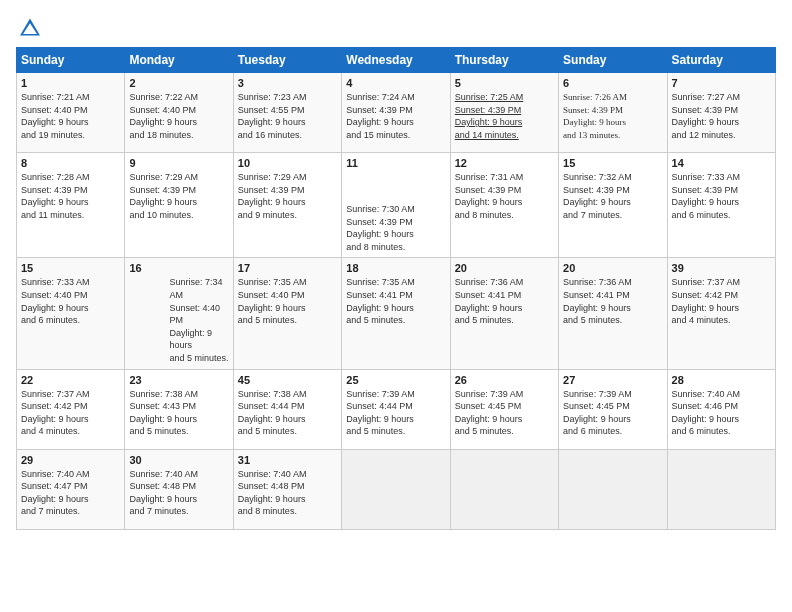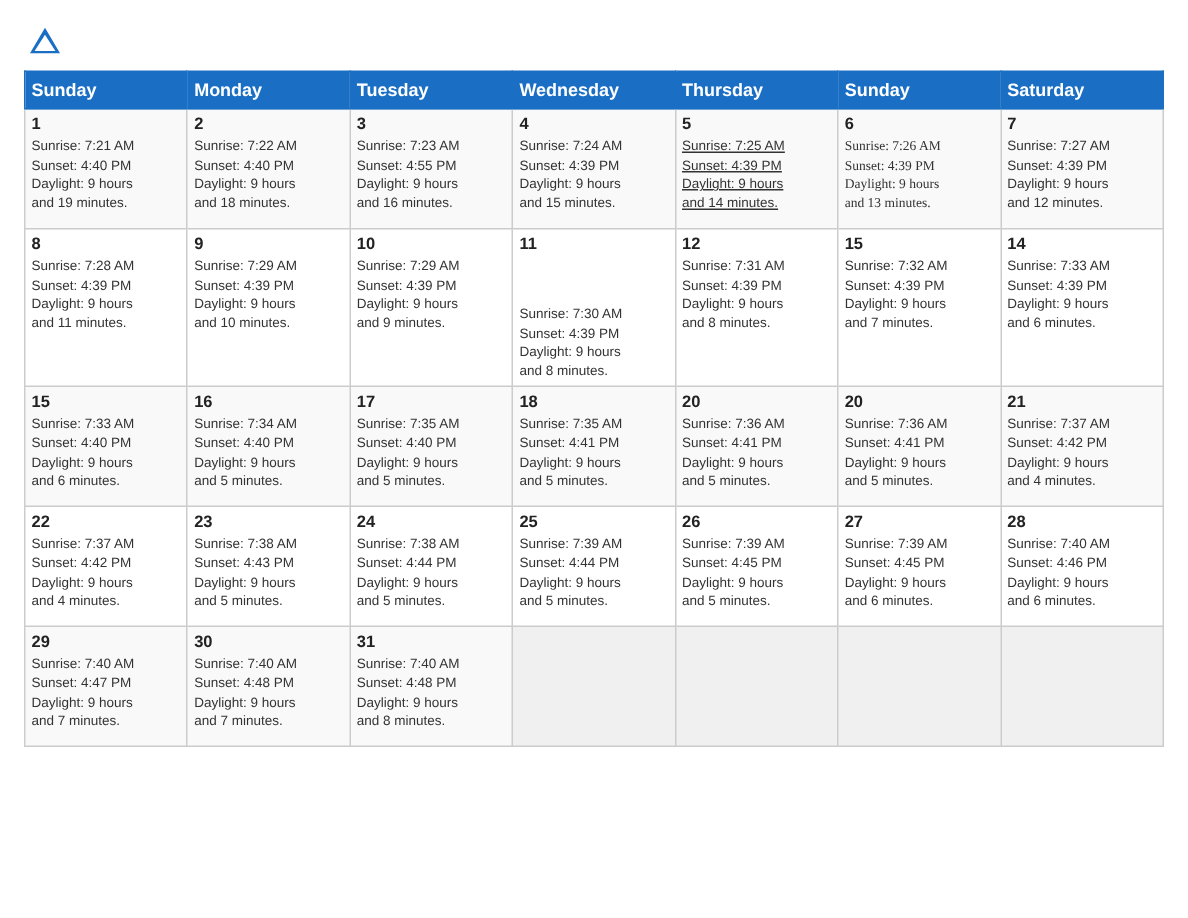--- a/index.html
+++ b/index.html
@@ -233,21 +233,21 @@
         <tr>
           <td>
             <span class="day-num">15</span>
             <div class="day-detail" style="white-space: pre-line;">Sunrise: 7:33 AM
 Sunset: 4:40 PM
 Daylight: 9 hours
 and 6 minutes.</div>
           </td>
           <td>
             <span class="day-num">16</span>
-            <div class="day-detail" style="white-space: pre-line;">Sunrise: 7:34 AM
+            <div class="day-detail" style="white-space: pre-line; margin-left: 40px;">Sunrise: 7:34 AM
 Sunset: 4:40 PM
 Daylight: 9 hours
 and 5 minutes.</div>
           </td>
           <td>
             <span class="day-num">17</span>
             <div class="day-detail" style="white-space: pre-line;">Sunrise: 7:35 AM
 Sunset: 4:40 PM
 Daylight: 9 hours
 and 5 minutes.</div>
@@ -267,21 +267,21 @@
 and 5 minutes.</div>
           </td>
           <td>
             <span class="day-num">20</span>
             <div class="day-detail" style="white-space: pre-line;">Sunrise: 7:36 AM
 Sunset: 4:41 PM
 Daylight: 9 hours
 and 5 minutes.</div>
           </td>
           <td>
-            <span class="day-num">21</span>
+            <span class="day-num">39</span>
             <div class="day-detail" style="white-space: pre-line;">Sunrise: 7:37 AM
 Sunset: 4:42 PM
 Daylight: 9 hours
 and 4 minutes.</div>
           </td>
         </tr>
         <tr>
           <td>
             <span class="day-num">22</span>
             <div class="day-detail" style="white-space: pre-line;">Sunrise: 7:37 AM
@@ -290,21 +290,21 @@
 and 4 minutes.</div>
           </td>
           <td>
             <span class="day-num">23</span>
             <div class="day-detail" style="white-space: pre-line;">Sunrise: 7:38 AM
 Sunset: 4:43 PM
 Daylight: 9 hours
 and 5 minutes.</div>
           </td>
           <td>
-            <span class="day-num">24</span>
+            <span class="day-num">45</span>
             <div class="day-detail" style="white-space: pre-line;">Sunrise: 7:38 AM
 Sunset: 4:44 PM
 Daylight: 9 hours
 and 5 minutes.</div>
           </td>
           <td>
             <span class="day-num">25</span>
             <div class="day-detail" style="white-space: pre-line;">Sunrise: 7:39 AM
 Sunset: 4:44 PM
 Daylight: 9 hours

